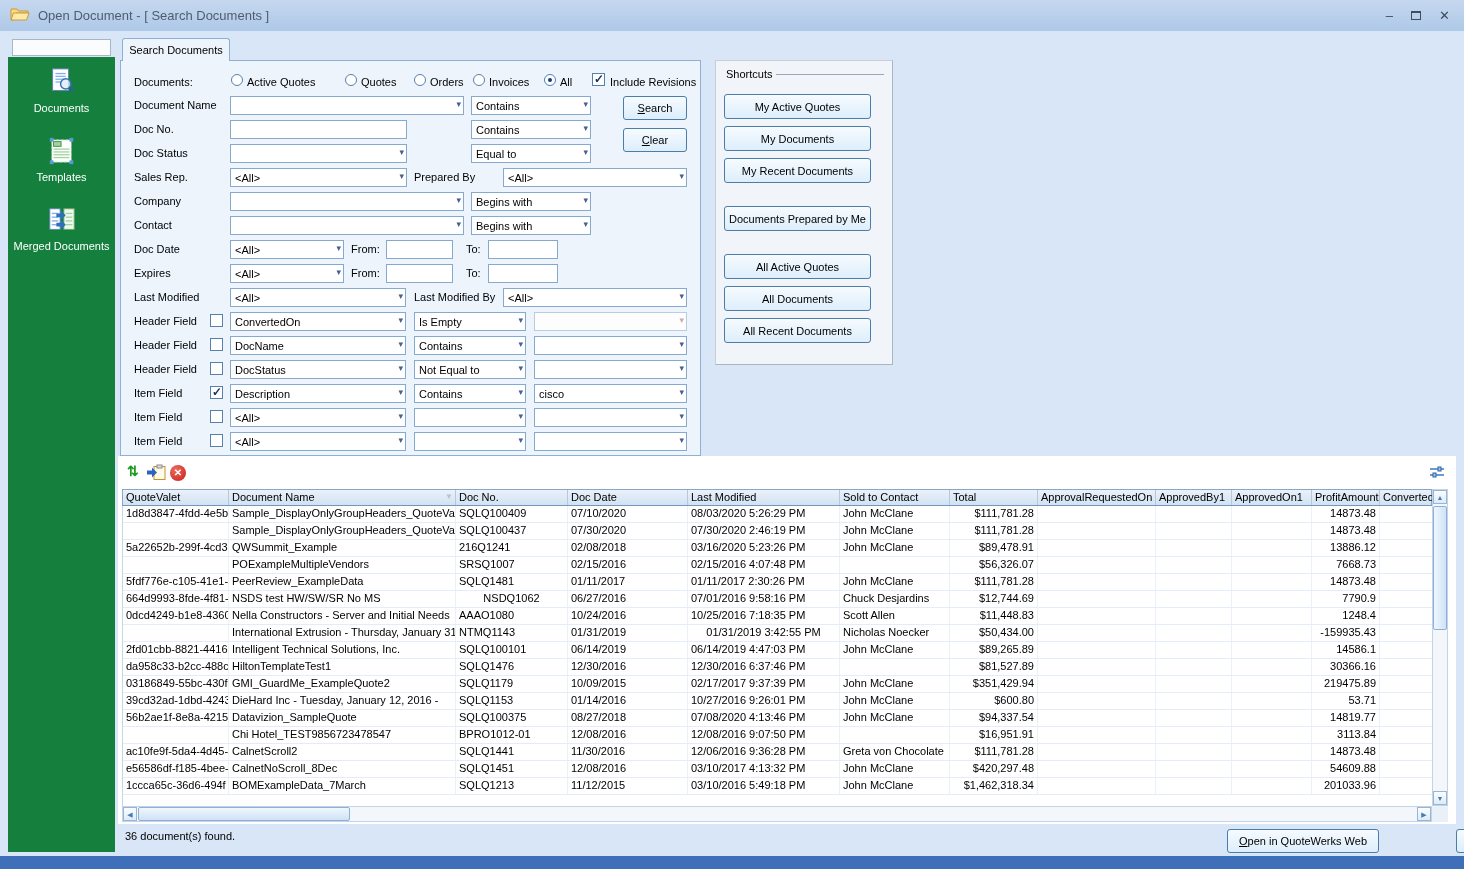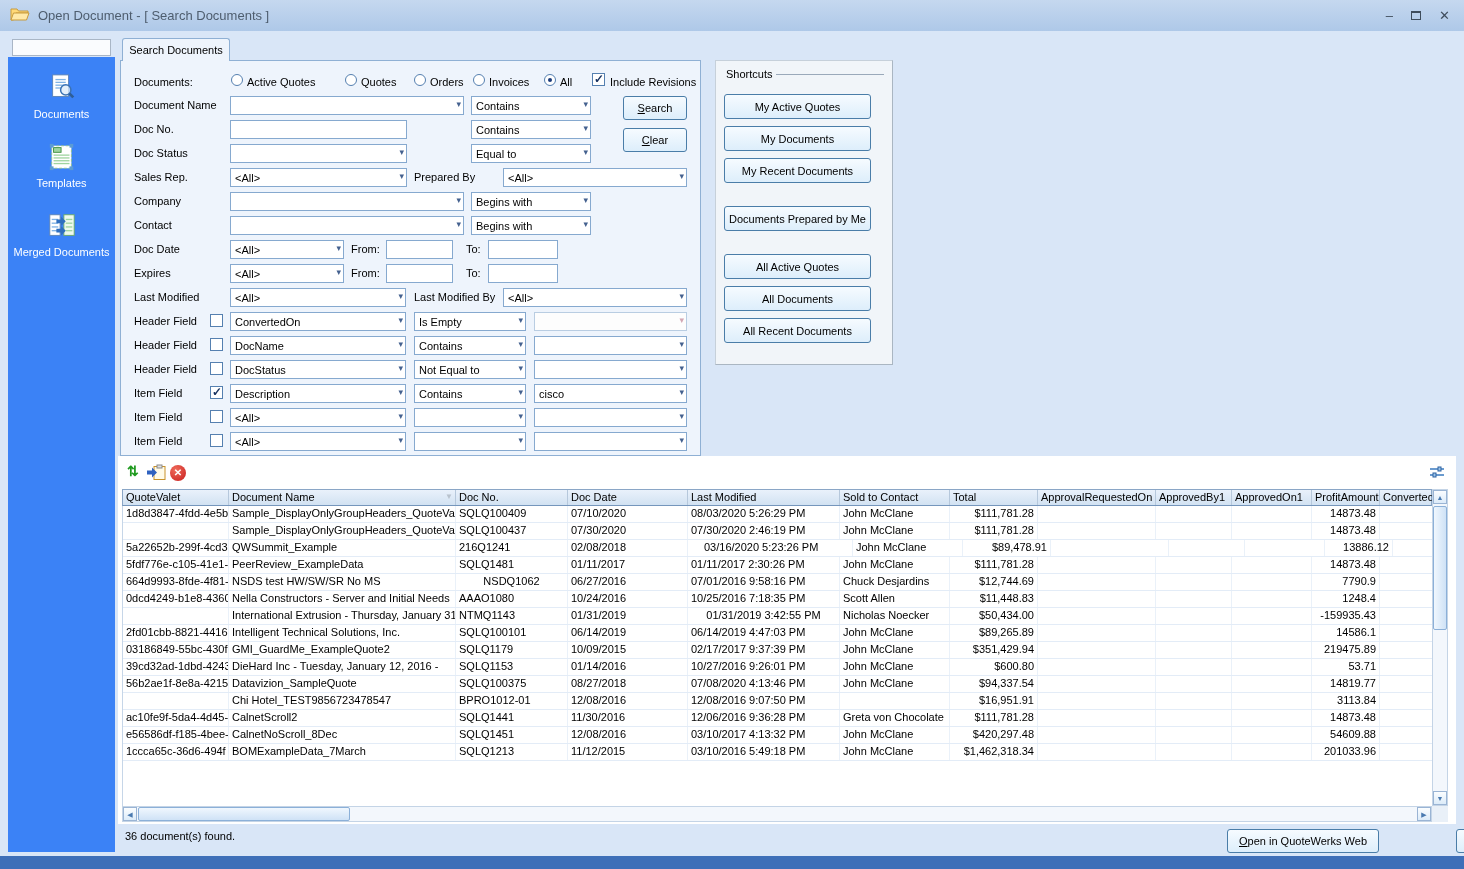--- a/index.html
+++ b/index.html
@@ -12,21 +12,21 @@
   
   .titlebar { position:absolute; left:0; top:0; width:1464px; height:31px;
     background:linear-gradient(#c5d8ef,#aec8e8); display:flex; align-items:center; padding-left:10px; }
   .title-text { font-size:13px; color:#4e5d6e; margin-left:8px; white-space:nowrap; }
   .win-controls { position:absolute; right:14px; top:0; height:31px; display:flex; gap:18px; align-items:center; color:#3f4d5c; }
   .wc { font-size:13px; line-height:13px; cursor:default; }
   .wc-max i { display:inline-block; width:10px; height:9px; border:1px solid #3f4d5c; border-top-width:2px; }
   
   .sidebar { position:absolute; left:8px; top:36px; width:107px; height:816px; }
   .sidebar-box { position:absolute; left:4px; top:3px; width:99px; height:17px; background:#fafcfe; border:1px solid #a9b6c6; }
-  .sidebar-panel { position:absolute; left:0; top:21px; width:107px; height:795px; background:#3b82f6; text-align:center; padding-top:16px; }
+  .sidebar-panel { position:absolute; left:0; top:21px; width:107px; height:795px; background:#15803d; text-align:center; padding-top:10px; }
   .side-item { margin-bottom:22px; cursor:pointer; }
   .side-item svg { display:block; margin:0 auto; }
   .side-label { font-size:11px; color:#fff; margin-top:5px; white-space:nowrap; }
   
   .tab { position:absolute; left:122px; top:38px; width:108px; height:23px; background:#eef4fc;
     border:1px solid #8fb0d4; border-bottom:none; border-radius:3px 3px 0 0; font-size:11px; text-align:center; padding-top:5px; z-index:2;}
   .form-panel { position:absolute; left:120px; top:60px; width:581px; height:396px; background:#eef4fc; border:1px solid #8fb0d4; }
   .flabel { position:absolute; font-size:11px; white-space:nowrap; }
   .combo, .tbox { position:absolute; height:19px; background:#fff; border:1px solid #86a9cf; font-size:11px; }
   .combo .cv { position:absolute; left:4px; top:3px; white-space:nowrap; overflow:hidden; right:17px; }
@@ -408,27 +408,41 @@
           <div class="gcell" style="width: 76px;"></div>
           <div class="gcell" style="width: 80px;"></div>
           <div class="gcell num" style="width: 68px;">14873.48</div>
           <div class="gcell" style="width: 53px;"></div>
         </div>
         <div class="grow">
           <div class="gcell" style="width: 106px;">5a22652b-299f-4cd3</div>
           <div class="gcell" style="width: 227px;">QWSummit_Example</div>
           <div class="gcell" style="width: 112px;">216Q1241</div>
           <div class="gcell" style="width: 120px;">02/08/2018</div>
-          <div class="gcell" style="width: 152px; margin-left: 13px;">03/16/2020 5:23:26 PM</div>
+          <div class="gcell" style="width: 152px;">03/16/2020 5:23:26 PM</div>
           <div class="gcell" style="width: 110px;">John McClane</div>
           <div class="gcell num" style="width: 88px;">$89,478.91</div>
           <div class="gcell" style="width: 118px;"></div>
           <div class="gcell" style="width: 76px;"></div>
           <div class="gcell" style="width: 80px;"></div>
           <div class="gcell num" style="width: 68px;">13886.12</div>
+          <div class="gcell" style="width: 53px;"></div>
+        </div>
+        <div class="grow">
+          <div class="gcell" style="width: 106px;"></div>
+          <div class="gcell" style="width: 227px;">POExampleMultipleVendors</div>
+          <div class="gcell" style="width: 112px;">SRSQ1007</div>
+          <div class="gcell" style="width: 120px;">02/15/2016</div>
+          <div class="gcell" style="width: 152px;">02/15/2016 4:07:48 PM</div>
+          <div class="gcell" style="width: 110px;"></div>
+          <div class="gcell num" style="width: 88px;">$56,326.07</div>
+          <div class="gcell" style="width: 118px;"></div>
+          <div class="gcell" style="width: 76px;"></div>
+          <div class="gcell" style="width: 80px;"></div>
+          <div class="gcell num" style="width: 68px;">7668.73</div>
           <div class="gcell" style="width: 53px;"></div>
         </div>
         <div class="grow">
           <div class="gcell" style="width: 106px;">5fdf776e-c105-41e1-</div>
           <div class="gcell" style="width: 227px;">PeerReview_ExampleData</div>
           <div class="gcell" style="width: 112px;">SQLQ1481</div>
           <div class="gcell" style="width: 120px;">01/11/2017</div>
           <div class="gcell" style="width: 152px;">01/11/2017 2:30:26 PM</div>
           <div class="gcell" style="width: 110px;">John McClane</div>
           <div class="gcell num" style="width: 88px;">$111,781.28</div>
@@ -485,20 +499,34 @@
           <div class="gcell" style="width: 227px;">Intelligent Technical Solutions, Inc.</div>
           <div class="gcell" style="width: 112px;">SQLQ100101</div>
           <div class="gcell" style="width: 120px;">06/14/2019</div>
           <div class="gcell" style="width: 152px;">06/14/2019 4:47:03 PM</div>
           <div class="gcell" style="width: 110px;">John McClane</div>
           <div class="gcell num" style="width: 88px;">$89,265.89</div>
           <div class="gcell" style="width: 118px;"></div>
           <div class="gcell" style="width: 76px;"></div>
           <div class="gcell" style="width: 80px;"></div>
           <div class="gcell num" style="width: 68px;">14586.1</div>
+          <div class="gcell" style="width: 53px;"></div>
+        </div>
+        <div class="grow">
+          <div class="gcell" style="width: 106px;">da958c33-b2cc-488c</div>
+          <div class="gcell" style="width: 227px;">HiltonTemplateTest1</div>
+          <div class="gcell" style="width: 112px;">SQLQ1476</div>
+          <div class="gcell" style="width: 120px;">12/30/2016</div>
+          <div class="gcell" style="width: 152px;">12/30/2016 6:37:46 PM</div>
+          <div class="gcell" style="width: 110px;"></div>
+          <div class="gcell num" style="width: 88px;">$81,527.89</div>
+          <div class="gcell" style="width: 118px;"></div>
+          <div class="gcell" style="width: 76px;"></div>
+          <div class="gcell" style="width: 80px;"></div>
+          <div class="gcell num" style="width: 68px;">30366.16</div>
           <div class="gcell" style="width: 53px;"></div>
         </div>
         <div class="grow">
           <div class="gcell" style="width: 106px;">03186849-55bc-430f</div>
           <div class="gcell" style="width: 227px;">GMI_GuardMe_ExampleQuote2</div>
           <div class="gcell" style="width: 112px;">SQLQ1179</div>
           <div class="gcell" style="width: 120px;">10/09/2015</div>
           <div class="gcell" style="width: 152px;">02/17/2017 9:37:39 PM</div>
           <div class="gcell" style="width: 110px;">John McClane</div>
           <div class="gcell num" style="width: 88px;">$351,429.94</div>

